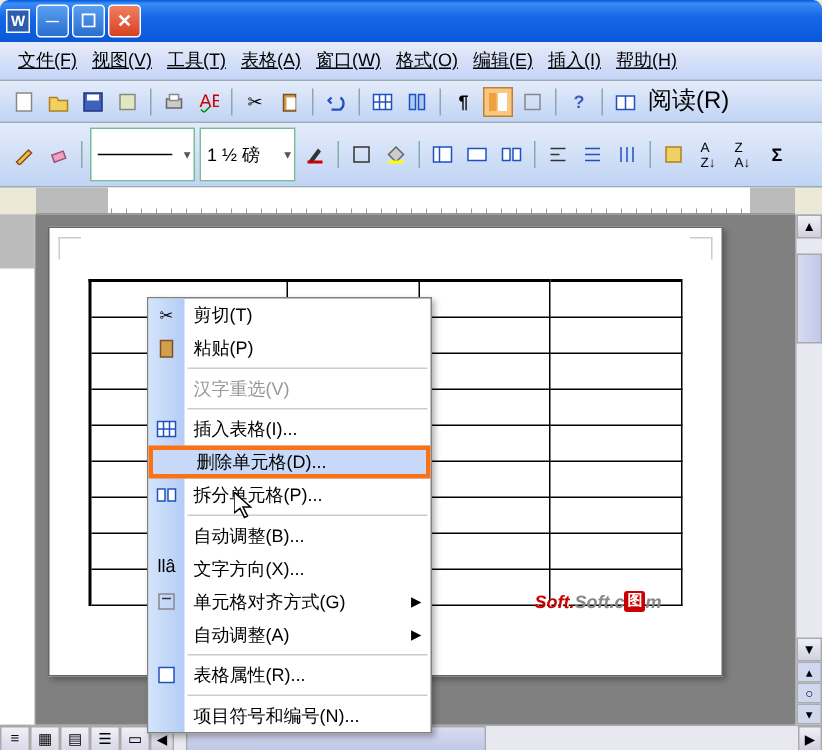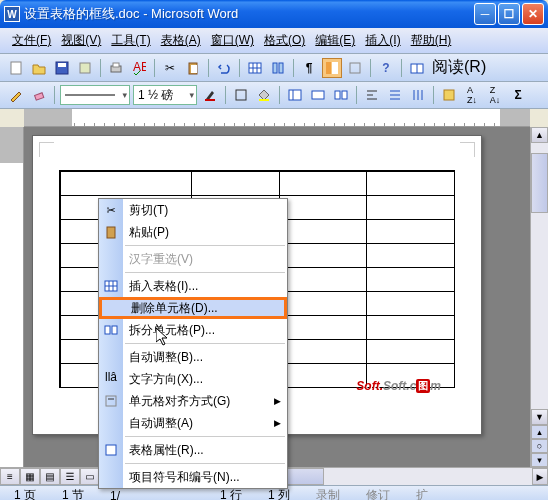--- a/index.html
+++ b/index.html
@@ -12,21 +12,21 @@
 .win-btn { width: 22px; height: 22px; border: 1px solid #fff; border-radius: 3px; display: flex; align-items: center; justify-content: center; color: white; font-weight: bold; cursor: pointer; }
 .win-min, .win-max { background: linear-gradient(#5aa0f0, #2a6ed0); }
 .win-close { background: linear-gradient(#f08060, #d84020); }
 
 .menubar { background: linear-gradient(to bottom, #e8ecf8, #c4d4f8); padding: 2px 8px; display: flex; gap: 2px; border-bottom: 1px solid #9ab; }
 .menu-item { padding: 2px 4px; cursor: pointer; color: #000; text-decoration: underline; }
 
 .toolbar { background: linear-gradient(to bottom, #e4ecfa, #c0d4f4); padding: 3px 6px; display: flex; align-items: center; gap: 3px; border-bottom: 1px solid #9ab; flex-wrap: wrap; min-height: 26px; }
 .tb-btn { width: 20px; height: 20px; display: flex; align-items: center; justify-content: center; cursor: pointer; border: 1px solid transparent; }
 .tb-sep { width: 1px; height: 18px; background: #8aa; margin: 0 2px; }
-.tb-combo { height: 20px; background: white; border: 1px solid #7b9; padding: 0 14px 0 4px; display: flex; align-items: center; position: relative; font-size: 11px; }
+.tb-combo { height: 36px; background: white; border: 1px solid #7b9; padding: 0 14px 0 4px; display: flex; align-items: center; position: relative; font-size: 11px; }
 .tb-combo::after { content: "▾"; position: absolute; right: 2px; font-size: 9px; color: #555; }
 
 .ruler-h { height: 18px; background: #fff; border-bottom: 1px solid #999; margin-left: 24px; margin-right: 18px; position: relative; background-image: repeating-linear-gradient(to right, #999 0, #999 1px, transparent 1px, transparent 10px); background-position: 0 14px; background-size: 10px 4px; background-repeat: repeat-x; }
 .ruler-h .shade-l { position: absolute; left: 0; width: 48px; height: 100%; background: #bbb; }
 .ruler-h .shade-r { position: absolute; right: 0; width: 30px; height: 100%; background: #bbb; }
 
 .workspace { display: flex; height: 340px; background: #808080; }
 .ruler-v { width: 24px; background: #fff; border-right: 1px solid #999; position: relative; }
 .ruler-v .shade-t { position: absolute; top: 0; width: 100%; height: 36px; background: #bbb; }
 .doc-area { flex: 1; overflow: auto; position: relative; background: #808080; padding: 8px; }
@@ -74,21 +74,20 @@
 
 .cursor { position: absolute; left: 156px; top: 328px; z-index: 200; font-size: 16px; pointer-events: none; }
 
 svg { display: block; }
 </style>
 </head>
 <body>
 
 <div class="titlebar">
   <div class="icon">W</div>
-  <div class="title">设置表格的框线.doc - Microsoft Word</div>
   <div class="win-btns">
     <div class="win-btn win-min">─</div>
     <div class="win-btn win-max">☐</div>
     <div class="win-btn win-close">✕</div>
   </div>
 </div>
 
 <div class="menubar">
   <span class="menu-item">文件(F)</span>
   <span class="menu-item">视图(V)</span>

